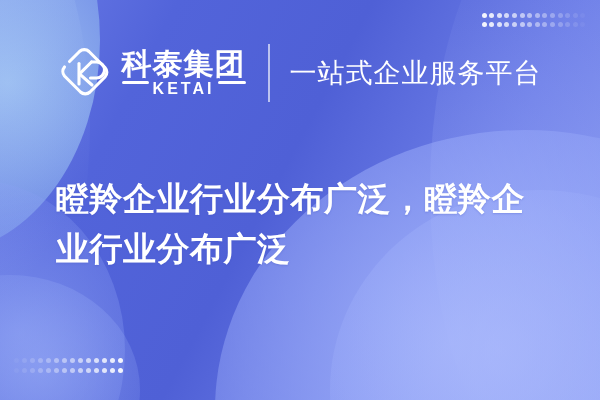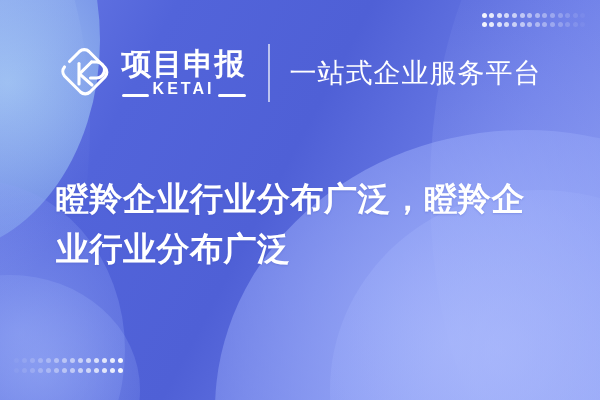--- a/index.html
+++ b/index.html
@@ -121,21 +121,21 @@
     font-family: "DejaVu Sans", "Liberation Sans", sans-serif;
     font-size: 30px;
     font-weight: bold;
     color: #ffffff;
     line-height: 1;
     letter-spacing: 1px;
     white-space: nowrap;
   }
   .logo-en-row {
     display: flex;
-    align-items: flex-end;
+    align-items: flex-start;
     gap: 4px;
     width: 100%;
   }
   .logo-en-rule {
     flex: 1 1 auto;
     height: 3px;
     background: #ffffff;
     border-radius: 2px;
   }
   .logo-en {
@@ -270,21 +270,21 @@
 
     <div class="logo-block">
       <svg class="logo-mark" viewBox="0 0 52 52">
         <path d="M10.5 14.5 L20.5 4.5 A7 7 0 0 1 30 4.5 L46 20.5 A7 7 0 0 1 46 30 L31 45 A7 7 0 0 1 21.5 45 L5.5 29 A7 7 0 0 1 5.5 20" fill="none" stroke="#ffffff" stroke-width="3.1" stroke-linecap="round"></path>
         <path d="M20 16.5 L20 37" fill="none" stroke="#ffffff" stroke-width="3.1" stroke-linecap="round"></path>
         <path d="M32.5 15 L20.5 26.8 L33 38" fill="none" stroke="#ffffff" stroke-width="3.1" stroke-linecap="round" stroke-linejoin="round"></path>
         <path d="M32.5 15 L37.5 15 A8 8 0 0 1 37.5 31 L31.5 31" fill="none" stroke="#ffffff" stroke-width="3.1" stroke-linecap="round" stroke-linejoin="round"></path>
       </svg>
 
       <div class="logo-wordmark">
-        <div class="logo-cn">项目申报</div>
+        <div class="logo-cn">科泰集团</div>
         <div class="logo-en-row">
           <span class="logo-en-rule"></span>
           <span class="logo-en">KETAI</span>
           <span class="logo-en-rule"></span>
         </div>
       </div>
     </div>
 
     <div class="header-divider"></div>
 

